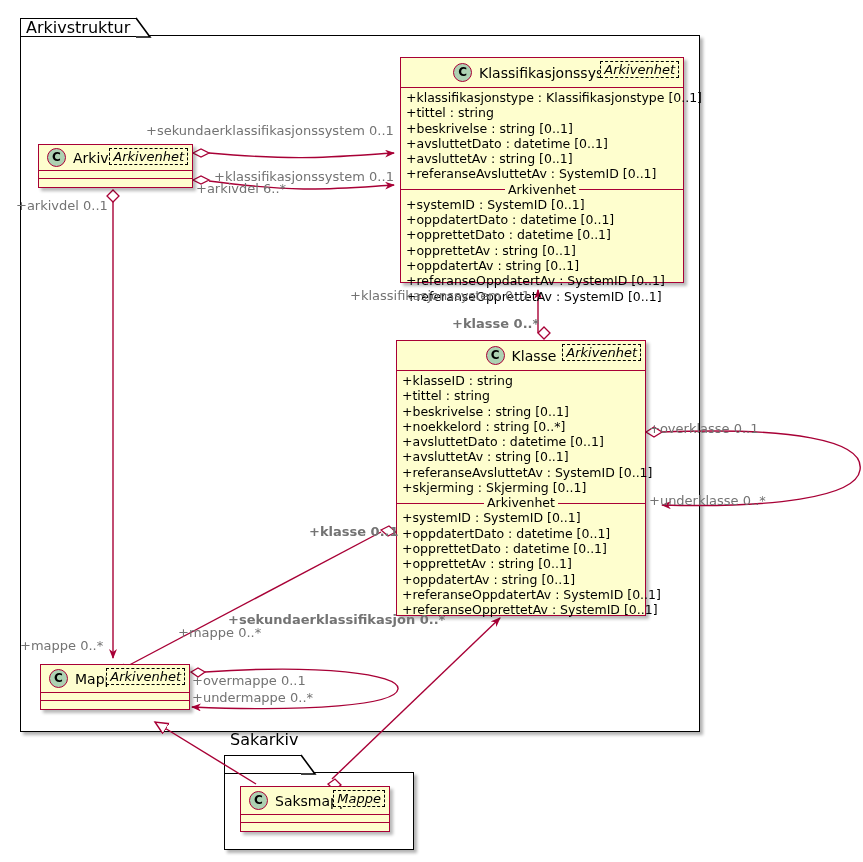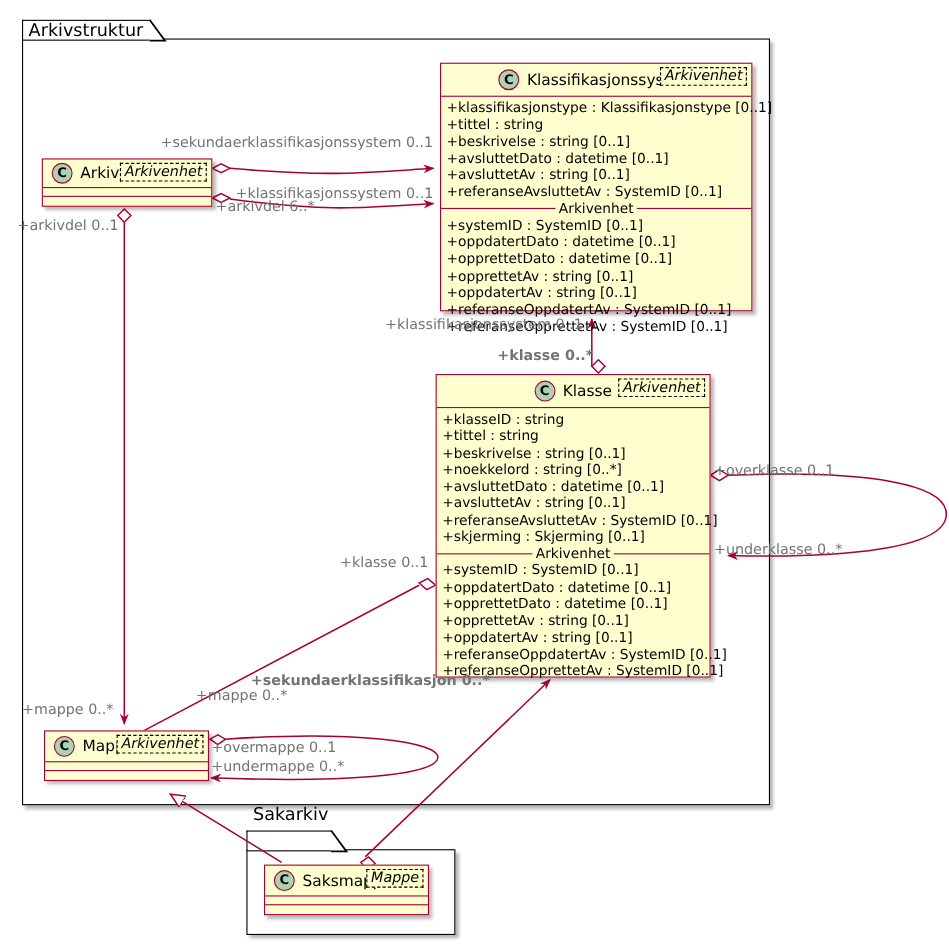--- a/index.html
+++ b/index.html
@@ -322,21 +322,21 @@
   <div class="elabel" style="left:16px; top:198px;">+arkivdel 0..1</div>
 
   <div class="elabel" style="left:350px; top:288px;">+klassifikasjonssystem 0..1</div>
 
   <div class="elabel" style="left:452px; top:316px;font-weight:bold;">+klasse 0..*</div>
 
   <div class="elabel" style="left:649px; top:421px;">+overklasse 0..1</div>
 
   <div class="elabel" style="left:649px; top:493px;">+underklasse 0..*</div>
 
-  <div class="elabel" style="left:309px; top:504px;">+klasse 0..1</div>
+  <div class="elabel" style="left:309px; top:524px;font-weight:bold;">+klasse 0..1</div>
 
   <div class="elabel" style="left:228px; top:612px;font-weight:bold;">+sekundaerklassifikasjon 0..*</div>
 
   <div class="elabel" style="left:20px; top:638px;">+mappe 0..*</div>
 
   <div class="elabel" style="left:178px; top:625px;">+mappe 0..*</div>
 
   <div class="elabel" style="left:192px; top:673px;">+overmappe 0..1</div>
 
   <div class="elabel" style="left:192px; top:690px;">+undermappe 0..*</div>

